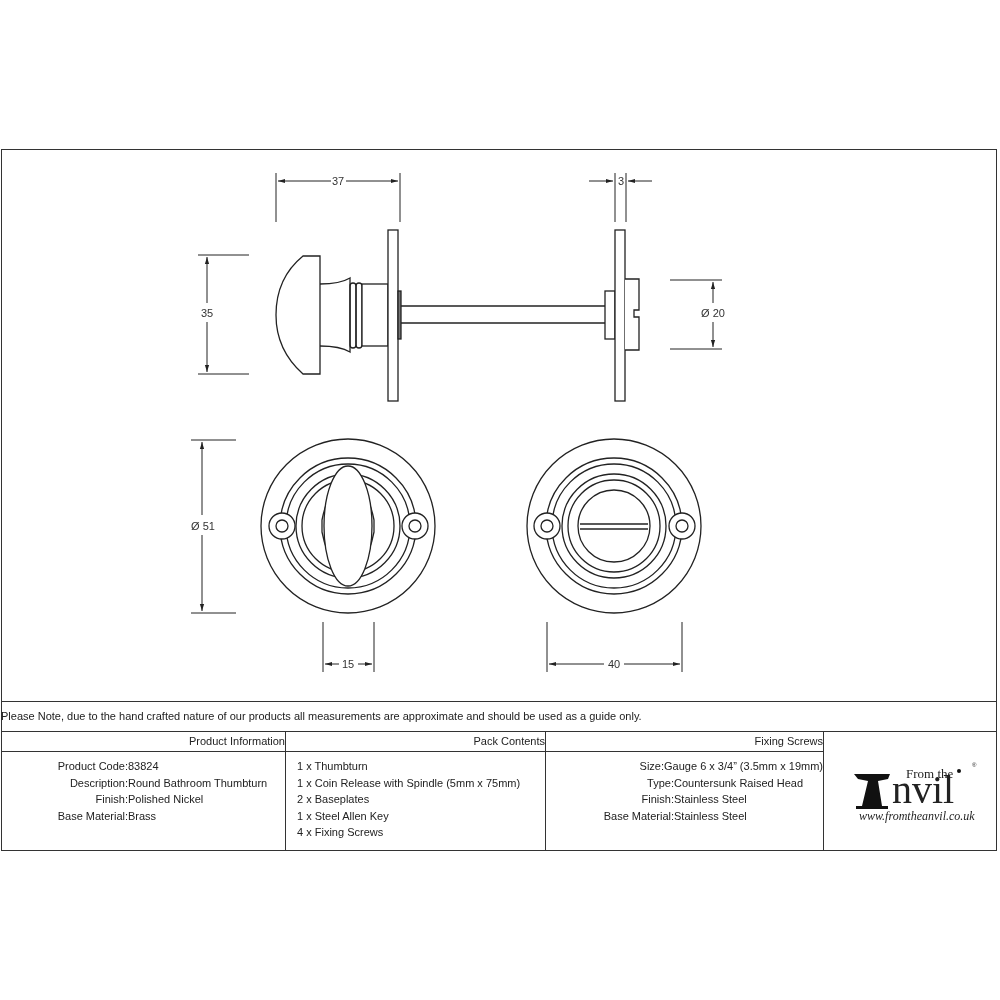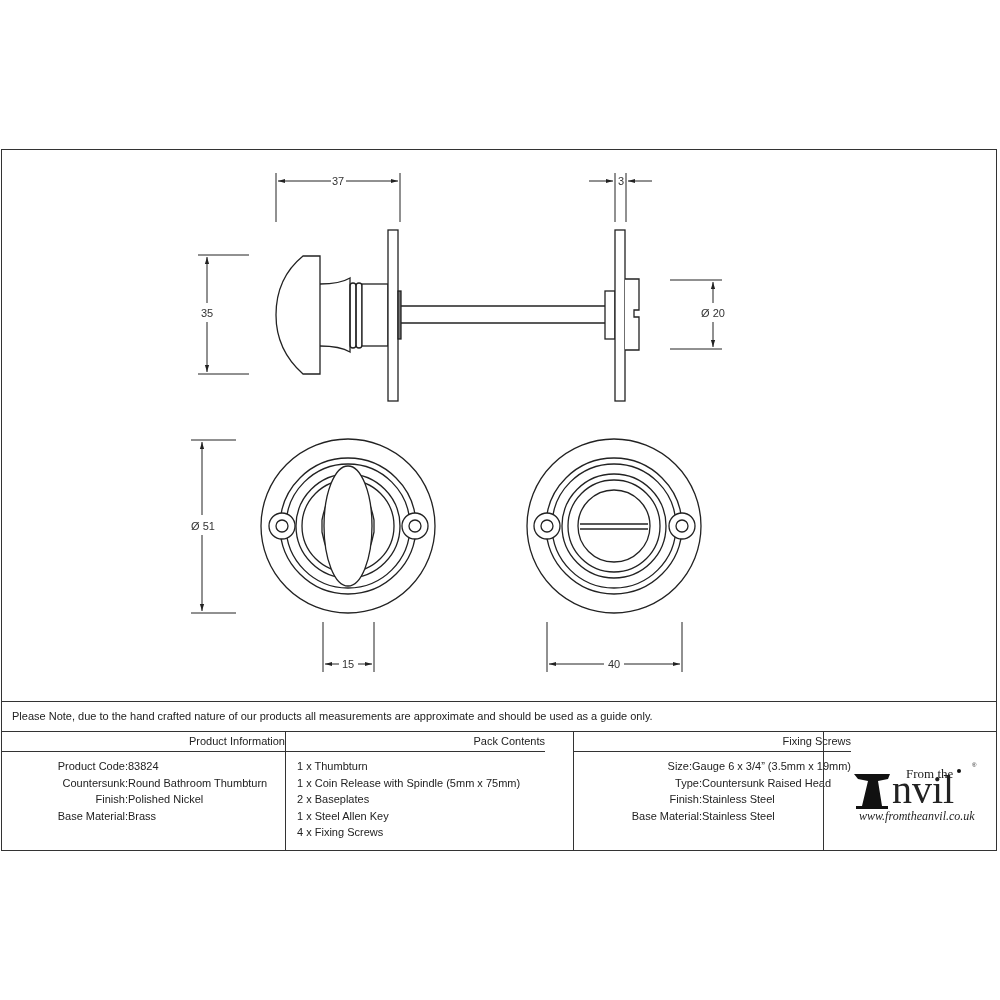--- a/index.html
+++ b/index.html
@@ -4,27 +4,27 @@
 <style>
   html, body { margin: 0; padding: 0; background: #ffffff; }
   body { width: 1000px; height: 1000px; position: relative; overflow: hidden;
          font-family: "Liberation Sans", "DejaVu Sans", sans-serif; color: #222; }
   .frame { position: absolute; left: 1px; top: 149px; width: 996px; height: 702px;
            border: 1.5px solid #333; box-sizing: border-box; }
   svg.drawing { position: absolute; left: 0; top: 0; }
   .dim { font-size: 11px; fill: #333; font-family: "Liberation Sans", sans-serif; }
   .note { position: absolute; left: 1px; top: 701px; width: 996px; height: 30px;
           border-top: 1.5px solid #333; box-sizing: border-box;
-          font-size: 11px; line-height: 29px; padding-left: 11px; }
+          font-size: 11px; line-height: 29px; }
   .tbl { position: absolute; left: 1px; top: 731px; width: 996px; height: 120px;
          border-top: 1.5px solid #333; box-sizing: border-box; }
   .col { position: absolute; top: 0; bottom: 0; box-sizing: border-box; text-align: right; }
   .col.c1 { left: 0; width: 284px; }
   .col.c2 { left: 284px; width: 260px; border-left: 1.5px solid #333; }
-  .col.c3 { left: 572px; width: 278px; border-left: 1.5px solid #333; }
+  .col.c3 { left: 544px; width: 278px; border-left: 1.5px solid #333; }
   .col.c4 { left: 822px; width: 174px; border-left: 1.5px solid #333; }
   .col-head { height: 20px; border-bottom: 1.5px solid #333; font-size: 11px;
               line-height: 19px; padding-left: 11px; box-sizing: border-box; }
   .rows { padding: 6px 0 0 11px; font-size: 11px; }
   .row { display: flex; height: 16.6px; line-height: 16.6px; white-space: nowrap; }
   .row .k { width: 88px; padding-left: 28px; }
   .c3 .row .k { width: 89px; }
   .logo { position: absolute; left: 28px; top: 28px; width: 125px; height: 62px; }
   .logo-from { position: absolute; left: 54px; top: 6px; font-family: "Liberation Serif", serif;
                font-size: 13px; }
@@ -148,21 +148,21 @@
 
 <div class="tbl">
   <div class="col c1">
     <div class="col-head">Product Information</div>
     <div class="rows">
       <div class="row">
           <span class="k">Product Code:</span>
           <span>83824</span>
         </div>
       <div class="row">
-          <span class="k">Countersunk:</span>
+          <span class="k">Description:</span>
           <span>Round Bathroom Thumbturn</span>
         </div>
       <div class="row">
           <span class="k">Finish:</span>
           <span>Polished Nickel</span>
         </div>
       <div class="row">
           <span class="k">Base Material:</span>
           <span>Brass</span>
         </div>

